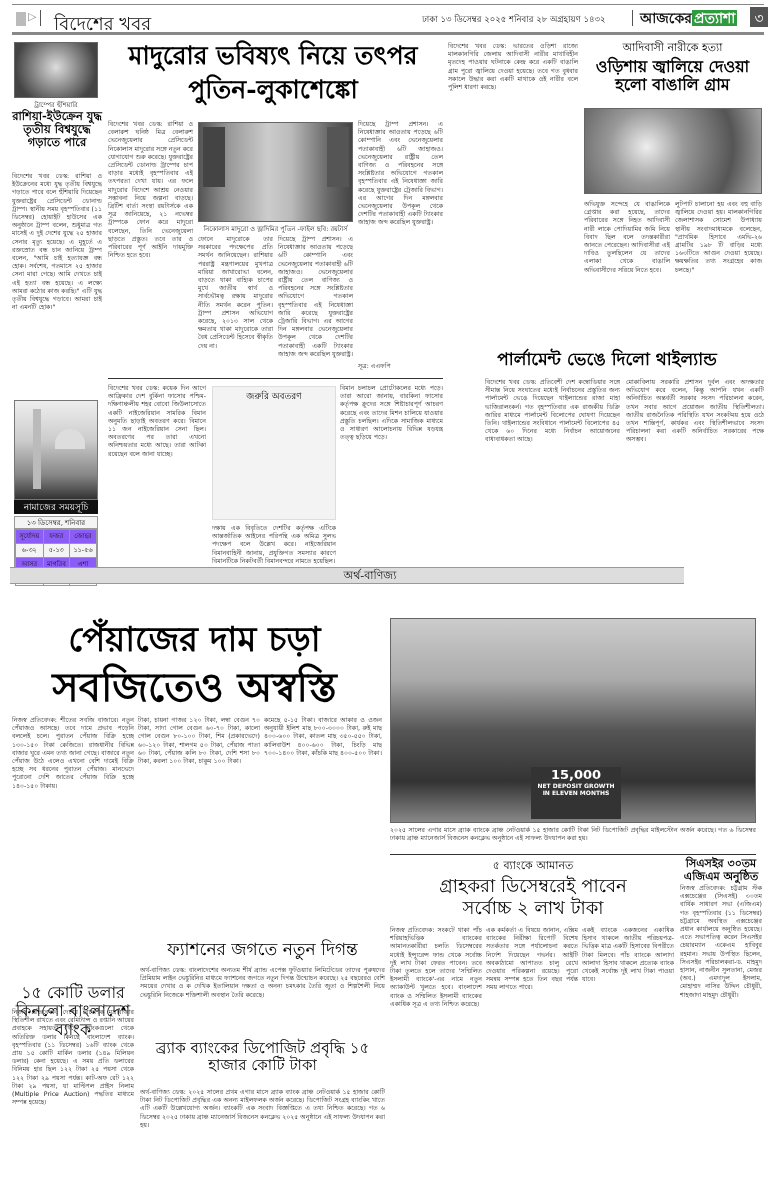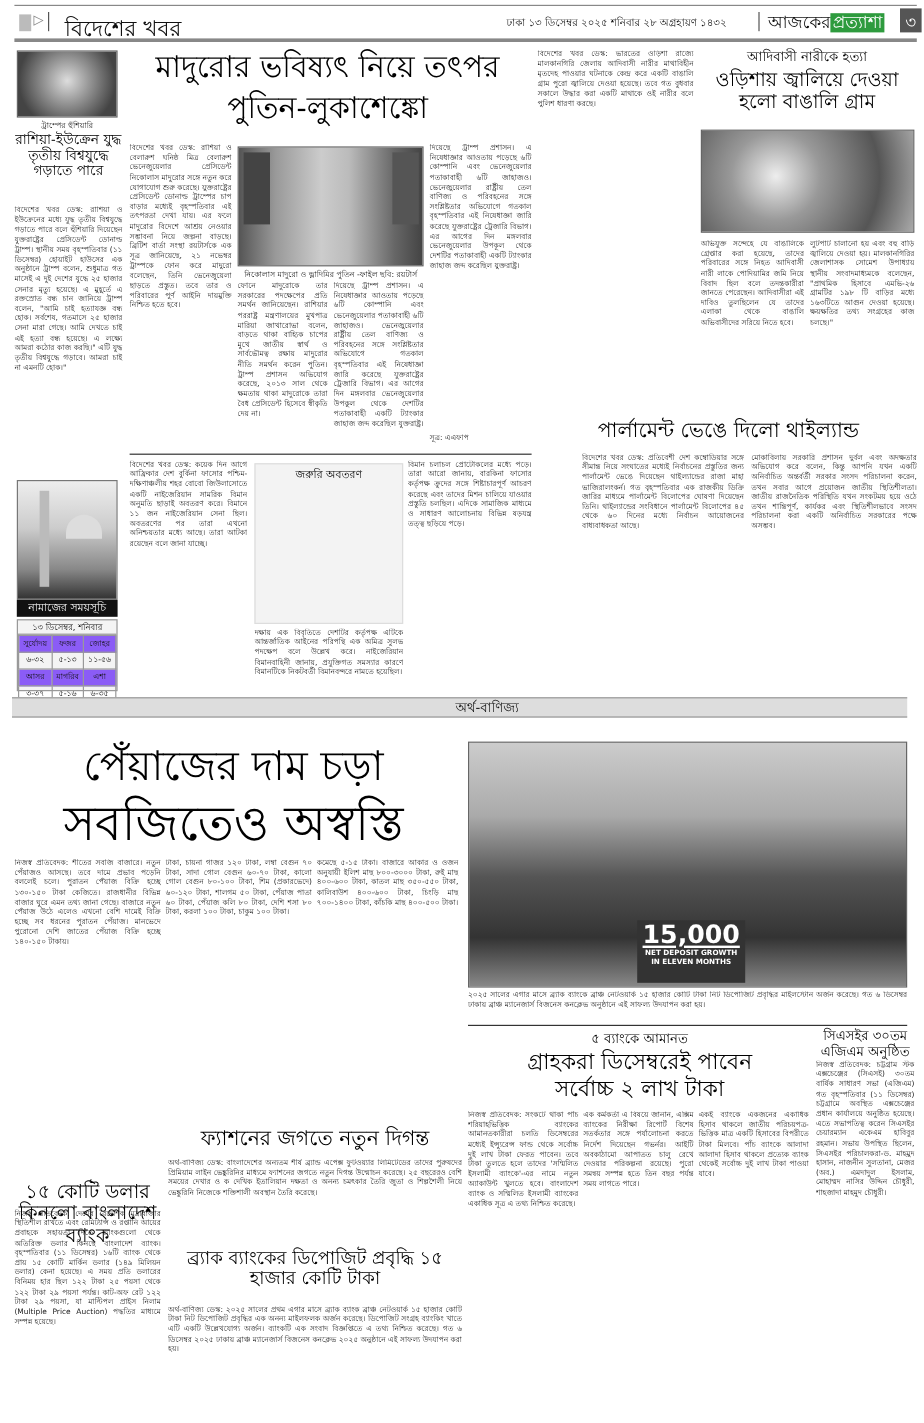--- a/index.html
+++ b/index.html
@@ -1,40 +1,40 @@
 <!DOCTYPE html>
 <html><head>
 <meta charset="utf-8">
 <style>
   * { box-sizing: border-box; margin: 0; padding: 0; }
   body { width: 770px; height: 1186px; background: #fff; font-family: "DejaVu Serif", serif; color: #111; position: relative; overflow: hidden; }
   .abs { position: absolute; }
   .rule { background: #888; height: 3px; }
   .rule-thin { background: #999; height: 1px; }
   .body-text { font-size: 6.2px; line-height: 8.2px; text-align: justify; color: #222; font-family: "DejaVu Sans", sans-serif; overflow: hidden; }
-  .headline { font-family: "DejaVu Serif", serif; font-weight: normal; text-align: center; color: #000; line-height: 1.15; }
+  .headline { font-family: "DejaVu Serif", serif; font-weight: bold; text-align: center; color: #000; line-height: 1.15; }
   .photo { background: linear-gradient(135deg, #777 0%, #aaa 40%, #555 70%, #999 100%); border: 1px solid #666; }
   .caption { font-size: 6.5px; text-align: center; color: #222; font-family: "DejaVu Sans", sans-serif; }
   .section-bar { background: #ddd; border-top: 1px solid #999; border-bottom: 1px solid #999; text-align: center; font-size: 11px; font-family: "DejaVu Sans", sans-serif; }
   table.prayer { border-collapse: collapse; width: 100%; font-size: 6.5px; font-family: "DejaVu Sans", sans-serif; text-align: center; }
   table.prayer td { border: 1px solid #999; padding: 1px 0; }
   table.prayer tr.hdr td { background: #8b5cf6; }
 </style>
 </head>
 <body>
 
 <div class="abs" style="left:12px;top:4px;width:752px;height:30px;">
   <div class="abs rule-thin" style="left:0;top:0;width:752px;background:#888;"></div>
   <div class="abs" style="left:4px;top:8px;width:10px;height:14px;background:#bbb;"></div>
   <div class="abs" style="left:16px;top:6px;font-size:11px;color:#888;font-family:'DejaVu Sans',sans-serif;">▷</div>
   <div class="abs" style="left:28px;top:6px;width:1px;height:16px;background:#555;"></div>
   <div class="abs" style="left:42px;top:6px;font-size:18px;font-family:'DejaVu Sans',sans-serif;">বিদেশের খবর</div>
   <div class="abs" style="left:410px;top:9px;font-size:8.5px;font-family:'DejaVu Sans',sans-serif;">ঢাকা ১৩ ডিসেম্বর ২০২৫ শনিবার ২৮ অগ্রহায়ণ ১৪৩২</div>
   <div class="abs" style="left:620px;top:6px;width:1px;height:16px;background:#555;"></div>
-  <div class="abs" style="left:628px;top:3px;font-size:14px;font-weight:normal;font-family:'DejaVu Sans',sans-serif;white-space:nowrap;">
+  <div class="abs" style="left:628px;top:3px;font-size:14px;font-weight:bold;font-family:'DejaVu Sans',sans-serif;white-space:nowrap;">
     <span>আজকের</span><span style="color:#fff;background:#2e9b3e;padding:0 2px;">প্রত্যাশা</span>
   </div>
   <div class="abs" style="left:738px;top:3px;width:18px;height:20px;background:#555;color:#fff;font-size:14px;text-align:center;font-family:'DejaVu Sans',sans-serif;">৩</div>
   <div class="abs rule" style="left:0;top:28px;width:752px;"></div>
 </div>
 
 <div class="abs photo" style="left:14px;top:42px;width:84px;height:56px;background:radial-gradient(circle at 50% 45%, #ddd 0%, #999 35%, #444 80%);"></div>
 <div class="abs caption" style="left:14px;top:100px;width:84px;">ট্রাম্পের হুঁশিয়ারি</div>
 <div class="abs headline" style="left:12px;top:110px;width:90px;font-size:11.5px;">রাশিয়া-ইউক্রেন যুদ্ধ তৃতীয় বিশ্বযুদ্ধে গড়াতে পারে</div>
 <div class="abs body-text" style="left:12px;top:172px;width:90px;height:220px;">বিদেশের খবর ডেস্ক: রাশিয়া ও ইউক্রেনের মধ্যে যুদ্ধ তৃতীয় বিশ্বযুদ্ধে গড়াতে পারে বলে হুঁশিয়ারি দিয়েছেন যুক্তরাষ্ট্রের প্রেসিডেন্ট ডোনাল্ড ট্রাম্প। স্থানীয় সময় বৃহস্পতিবার (১১ ডিসেম্বর) হোয়াইট হাউসের এক অনুষ্ঠানে ট্রাম্প বলেন, শুধুমাত্র গত মাসেই এ দুই দেশের যুদ্ধে ২৫ হাজার সেনার মৃত্যু হয়েছে। এ মুহূর্তে এ রক্তস্রোত বন্ধ চান জানিয়ে ট্রাম্প বলেন, "আমি চাই হত্যাযজ্ঞ বন্ধ হোক। সর্বশেষ, গতমাসে ২৫ হাজার সেনা মারা গেছে। আমি দেখতে চাই এই হত্যা বন্ধ হয়েছে। এ লক্ষ্যে আমরা কঠোর কাজ করছি।" এটি যুদ্ধ তৃতীয় বিশ্বযুদ্ধে গড়াবে। আমরা চাই না এমনটি হোক।"</div>
@@ -97,31 +97,31 @@
 <div class="abs headline" style="left:580px;top:42px;width:185px;font-size:11px;font-weight:normal;">আদিবাসী নারীকে হত্যা</div>
 <div class="abs headline" style="left:580px;top:58px;width:185px;font-size:16px;">ওড়িশায় জ্বালিয়ে দেওয়া হলো বাঙালি গ্রাম</div>
 <div class="abs photo" style="left:584px;top:108px;width:178px;height:86px;background:radial-gradient(circle at 35% 45%,#eee 0%,#999 30%,#555 70%,#aaa 100%);"></div>
 <div class="abs body-text" style="left:584px;top:200px;width:86px;height:140px;">অভিযুক্ত সন্দেহে যে বাঙালিকে গ্রেপ্তার করা হয়েছে, তাদের পরিবারের সঙ্গে নিহত আদিবাসী নারী লাকে পোদিয়ামির জমি নিয়ে বিবাদ ছিল বলে তদন্তকারীরা জানতে পেরেছেন। আদিবাসীরা এই দাবিও তুলছিলেন যে তাদের এলাকা থেকে বাঙালি অভিবাসীদের সরিয়ে নিতে হবে।</div>
 <div class="abs body-text" style="left:675px;top:200px;width:87px;height:140px;">লুটপাট চালানো হয় এবং বহু বাড়ি জ্বালিয়ে দেওয়া হয়। মালকানগিরির জেলাশাসক সোমেশ উপাধ্যায় স্থানীয় সংবাদমাধ্যমকে বলেছেন, "প্রাথমিক হিসাবে এমভি-২৬ গ্রামটির ১৯৮ টি বাড়ির মধ্যে ১৬৩টিতে আগুন দেওয়া হয়েছে। ক্ষয়ক্ষতির তথ্য সংগ্রহের কাজ চলছে।"</div>
 
 <div class="abs headline" style="left:448px;top:350px;width:318px;font-size:17px;">পার্লামেন্ট ভেঙে দিলো থাইল্যান্ড</div>
 <div class="abs body-text" style="left:485px;top:378px;width:135px;height:195px;">বিদেশের খবর ডেস্ক: প্রতিবেশী দেশ কম্বোডিয়ার সঙ্গে সীমান্ত নিয়ে সংঘাতের মধ্যেই নির্বাচনের প্রস্তুতির জন্য পার্লামেন্ট ভেঙে দিয়েছেন থাইল্যান্ডের রাজা মাহা ভাজিরালংকর্ন। গত বৃহস্পতিবার এক রাজকীয় ডিক্রি জারির মাধ্যমে পার্লামেন্ট বিলোপের ঘোষণা দিয়েছেন তিনি। থাইল্যান্ডের সংবিধানে পার্লামেন্ট বিলোপের ৪৫ থেকে ৬০ দিনের মধ্যে নির্বাচন আয়োজনের বাধ্যবাধকতা আছে।</div>
 <div class="abs body-text" style="left:626px;top:378px;width:138px;height:195px;">মোকাবিলায় সরকারি প্রশাসন দুর্বল এবং অদক্ষতার অভিযোগ করে বলেন, কিন্তু আপনি যখন একটি অনির্বাচিত অন্তর্বর্তী সরকার সংসদ পরিচালনা করেন, তখন সবার আগে প্রয়োজন জাতীয় স্থিতিশীলতা। জাতীয় রাজনৈতিক পরিস্থিতি যখন সংকটময় হয়ে ওঠে তখন শান্তিপূর্ণ, কার্যকর এবং স্থিতিশীলভাবে সংসদ পরিচালনা করা একটি অনির্বাচিত সরকারের পক্ষে অসম্ভব।</div>
 
-<div class="abs section-bar" style="left:10px;top:581px;width:746px;height:17px;line-height:15px;padding-left:46px;">অর্থ-বাণিজ্য</div>
+<div class="abs section-bar" style="left:10px;top:567px;width:674px;height:17px;line-height:15px;padding-left:46px;">অর্থ-বাণিজ্য</div>
 
 <div class="abs headline" style="left:12px;top:620px;width:365px;font-size:34px;">পেঁয়াজের দাম চড়া</div>
 <div class="abs headline" style="left:12px;top:664px;width:365px;font-size:40px;">সবজিতেও অস্বস্তি</div>
 <div class="abs body-text" style="left:12px;top:716px;width:122px;height:220px;">নিজস্ব প্রতিবেদক: শীতের সবজি বাজারে। নতুন পেঁয়াজও আসছে। তবে দামে প্রভাব পড়েনি বললেই চলে। পুরাতন পেঁয়াজ বিক্রি হচ্ছে ১৩০-১৫০ টাকা কেজিতে। রাজধানীর বিভিন্ন বাজার ঘুরে এমন তথ্য জানা গেছে। বাজারে নতুন পেঁয়াজ উঠে এলেও এখনো বেশি দামেই বিক্রি হচ্ছে সব ধরনের পুরাতন পেঁয়াজ। মানভেদে পুরোনো দেশি জাতের পেঁয়াজ বিক্রি হচ্ছে ১৪০-১৫০ টাকায়।</div>
 <div class="abs body-text" style="left:138px;top:716px;width:122px;height:220px;">টাকা, চায়না গাজর ১২০ টাকা, লম্বা বেগুন ৭০ টাকা, সাদা গোল বেগুন ৬০-৭০ টাকা, কালো গোল বেগুন ৮০-১০০ টাকা, শিম (প্রকারভেদে) ৬০-১২০ টাকা, শালগম ৫০ টাকা, পেঁয়াজ পাতা ৬০ টাকা, পেঁয়াজ কলি ৮০ টাকা, দেশি শসা ৮০ টাকা, করলা ১০০ টাকা, চাকুম ১০০ টাকা।</div>
 <div class="abs body-text" style="left:264px;top:716px;width:118px;height:220px;">কমেছে ৫-১৫ টাকা। বাজারে আকার ও ওজন অনুযায়ী ইলিশ মাছ ৮০০-৩০০০ টাকা, রুই মাছ ৪০০-৬০০ টাকা, কাতল মাছ ৩৫০-৫৫০ টাকা, কালিবাউশ ৪০০-৬০০ টাকা, চিংড়ি মাছ ৭০০-১৪০০ টাকা, কাঁচকি মাছ ৪০০-৫০০ টাকা।</div>
 
 <div class="abs photo" style="left:390px;top:618px;width:366px;height:205px;background:linear-gradient(180deg,#ccc 0%,#aaa 30%,#555 55%,#333 80%,#888 100%);">
   <div class="abs" style="left:140px;top:148px;width:90px;height:52px;background:#333;color:#fff;text-align:center;font-family:'DejaVu Sans',sans-serif;">
-    <div style="font-size:21px;font-weight:bold;text-decoration:underline;">15,000</div>
+    <div style="font-size:13px;font-weight:bold;">15,000</div>
     <div style="font-size:6px;font-weight:bold;">NET DEPOSIT GROWTH</div>
     <div style="font-size:6px;font-weight:bold;">IN ELEVEN MONTHS</div>
   </div>
 </div>
 <div class="abs body-text" style="left:390px;top:826px;width:366px;height:26px;">২০২৫ সালের এগার মাসে ব্র্যাক ব্যাংকে ব্রাঞ্চ নেটওয়ার্ক ১৫ হাজার কোটি টাকা নিট ডিপোজিট প্রবৃদ্ধির মাইলস্টোন অর্জন করেছে। গত ৬ ডিসেম্বর ঢাকায় ব্রাঞ্চ ম্যানেজার্স বিজনেস কনক্লেভ অনুষ্ঠানে এই সাফল্য উদযাপন করা হয়।</div>
 <div class="abs rule-thin" style="left:390px;top:854px;width:366px;background:#333;"></div>
 
 <div class="abs headline" style="left:12px;top:940px;width:122px;font-size:16px;font-weight:normal;margin-top:44px;">১৫ কোটি ডলার কিনলো বাংলাদেশ ব্যাংক</div>
 <div class="abs body-text" style="left:12px;top:1008px;width:122px;height:170px;">নিজস্ব প্রতিবেদক: দেশের বৈদেশিক মুদ্রাবাজার স্থিতিশীল রাখতে এবং রেমিট্যান্স ও রপ্তানি আয়ের প্রবাহকে সহায়তা দিতে ব্যাংকগুলো থেকে অতিরিক্ত ডলার কিনছে বাংলাদেশ ব্যাংক। বৃহস্পতিবার (১১ ডিসেম্বর) ১৬টি ব্যাংক থেকে প্রায় ১৫ কোটি মার্কিন ডলার (১৪৯ মিলিয়ন ডলার) কেনা হয়েছে। এ সময় প্রতি ডলারের বিনিময় হার ছিল ১২২ টাকা ২৫ পয়সা থেকে ১২২ টাকা ২৯ পয়সা পর্যন্ত। কাট-অফ রেট ১২২ টাকা ২৯ পয়সা, যা মাল্টিপল প্রাইস নিলাম (Multiple Price Auction) পদ্ধতির মাধ্যমে সম্পন্ন হয়েছে।</div>
 

